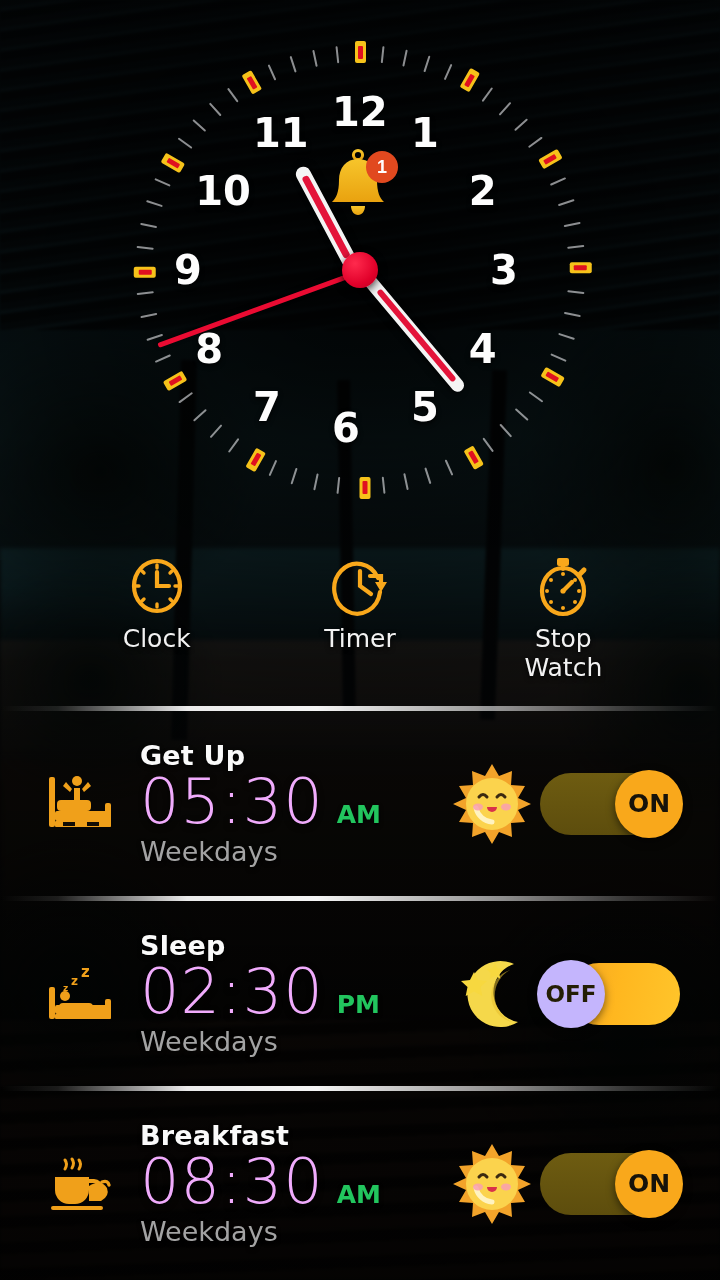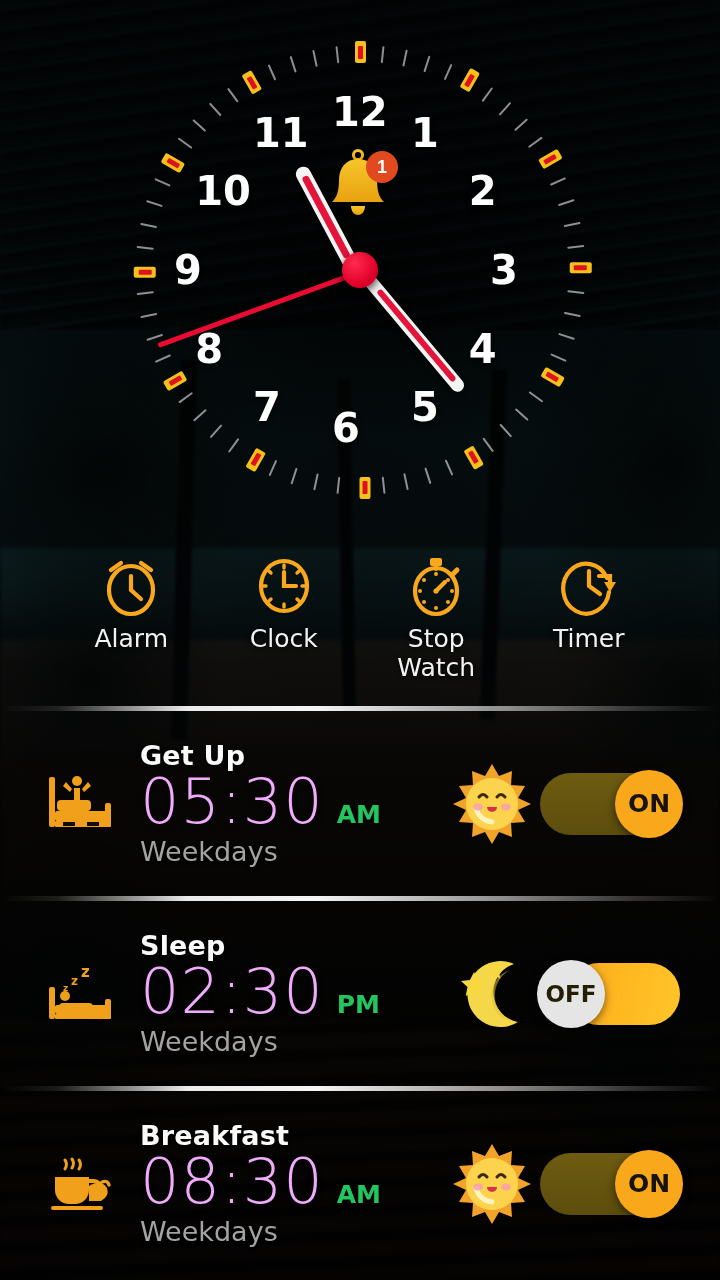--- a/index.html
+++ b/index.html
@@ -211,21 +211,21 @@
   .toggle .knob{
     position:absolute; top:-3px; width:68px; height:68px; border-radius:50%;
     display:flex; align-items:center; justify-content:center;
     font-family:"DejaVu Sans", sans-serif; font-weight:bold; font-size:25px;
   }
   .toggle.on .knob{
     right:-3px; background:#f9a81b; color:#17130a;
     box-shadow:0 3px 8px rgba(0,0,0,.55);
   }
   .toggle.off .knob{
-    left:-3px; background:#e5e5e5; color:#241e05; font-size:23px;
+    left:-3px; background:#c4b5fd; color:#241e05; font-size:23px;
     box-shadow:0 3px 8px rgba(0,0,0,.5);
   }
 </style>
 </head>
 <body>
 
 <div id="wallpaper">
   <div class="bg-sky"></div>
   <div class="bg-roof"></div>
   <div class="bg-water"></div>
@@ -490,50 +490,51 @@
       <circle cx="31" cy="7" r="4.6" fill="none" stroke="url(#bellg)" stroke-width="3"></circle>
       <path d="M31 11c-12 0-19 9-19 21 0 13-3 18-7 22h52c-4-4-7-9-7-22 0-12-7-21-19-21z" fill="url(#bellg)"></path>
       <path d="M24 58c0 5 3 9 7 9s7-4 7-9z" fill="url(#bellg)"></path>
     </svg>
     <span class="badge">1</span>
   </div>
 </div>
 
 <div id="nav">
 
-  <div class="nav-item">
-    <div class="ico">
-      <svg width="64" height="64" viewBox="0 0 64 64" fill="none" stroke="#f9a81b" stroke-width="4.2" stroke-linecap="round">
-        <ellipse cx="32" cy="36" rx="22" ry="24"></ellipse>
-        <path d="M12 16 L22 9"></path>
-          <path d="M52 16 L42 9"></path>
-        <path d="M32 22 L32 36 L42 45"></path>
-      </svg>
-    </div>
-    <div class="lbl">Alarm</div>
-  </div>
 
   <div class="nav-item">
     <div class="ico">
       <svg width="64" height="64" viewBox="0 0 64 64" fill="none" stroke="#f9a81b" stroke-width="4.2" stroke-linecap="round">
         <ellipse cx="32" cy="32" rx="23" ry="25"></ellipse>
         <path d="M32 18 L32 32 L44 32"></path>
         <g stroke-width="3.4">
           <path d="M32 11 L32 14"></path>
             <path d="M32 50 L32 53"></path>
           <path d="M11 32 L14 32"></path>
             <path d="M50 32 L53 32"></path>
           <path d="M17 17 L19 19"></path>
             <path d="M45 45 L47 47"></path>
           <path d="M47 17 L45 19"></path>
             <path d="M19 45 L17 47"></path>
         </g>
       </svg>
     </div>
     <div class="lbl">Clock</div>
+  </div>
+
+  <div class="nav-item">
+    <div class="ico">
+      <svg width="64" height="64" viewBox="0 0 64 64" fill="none" stroke="#f9a81b" stroke-width="4.2" stroke-linecap="round">
+        <path d="M50 24 A23 25 0 1 0 52 38"></path>
+        <path d="M32 17 L32 32 L43 40"></path>
+        <path d="M42 22 L53 22 L53 33" fill="none"></path>
+        <path d="M53 38 L47 28 L59 28 Z" fill="#f9a81b" stroke="none"></path>
+      </svg>
+    </div>
+    <div class="lbl">Timer</div>
   </div>
 
   <div class="nav-item">
     <div class="ico">
       <svg width="64" height="64" viewBox="0 0 64 64" fill="none" stroke="#f9a81b" stroke-width="4.2" stroke-linecap="round">
         <ellipse cx="32" cy="37" rx="21" ry="23"></ellipse>
         <rect x="26" y="4" width="12" height="8" rx="2" fill="#f9a81b" stroke="none"></rect>
         <path d="M32 12 L32 15"></path>
         <path d="M48 21 L53 16" stroke-width="5"></path>
         <path d="M32 37 L41 28"></path>
@@ -545,32 +546,20 @@
           <circle cx="32" cy="54" r="2"></circle>
             <circle cx="20" cy="48" r="2"></circle>
           <circle cx="16" cy="37" r="2"></circle>
             <circle cx="20" cy="26" r="2"></circle>
           <circle cx="32" cy="37" r="2.6"></circle>
         </g>
       </svg>
     </div>
     <div class="lbl">Stop Watch</div>
   </div>
-
-  <div class="nav-item">
-    <div class="ico">
-      <svg width="64" height="64" viewBox="0 0 64 64" fill="none" stroke="#f9a81b" stroke-width="4.2" stroke-linecap="round">
-        <path d="M50 24 A23 25 0 1 0 52 38"></path>
-        <path d="M32 17 L32 32 L43 40"></path>
-        <path d="M42 22 L53 22 L53 33" fill="none"></path>
-        <path d="M53 38 L47 28 L59 28 Z" fill="#f9a81b" stroke="none"></path>
-      </svg>
-    </div>
-    <div class="lbl">Timer</div>
-  </div>
 </div>
 
 <div id="alarm-list">
 
   <div class="divider"></div>
   <div class="alarm-row">
     <div class="row-icon">
       <svg width="70" height="62" viewBox="0 0 70 62" fill="#f0a01a">
         <rect x="4" y="4" width="6" height="50" rx="2"></rect>
         <circle cx="32" cy="8" r="5"></circle>

